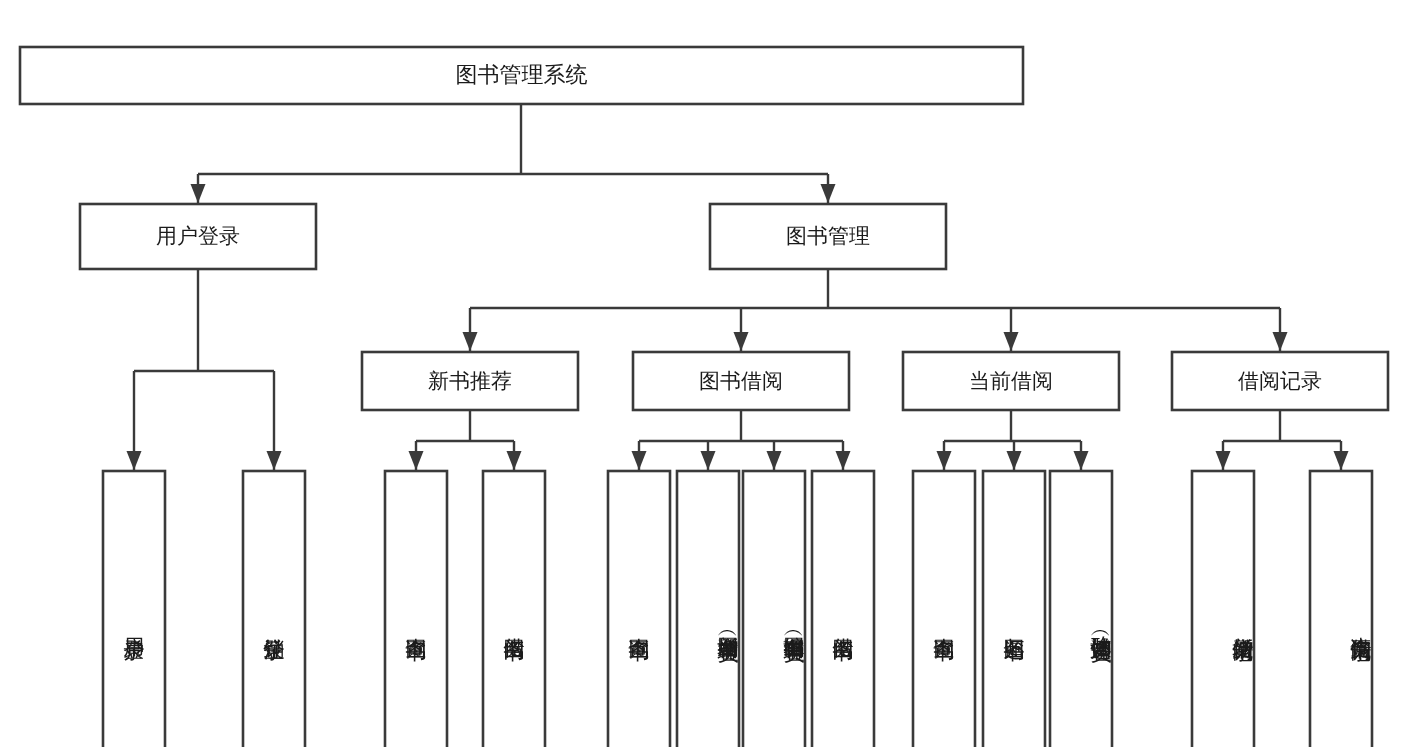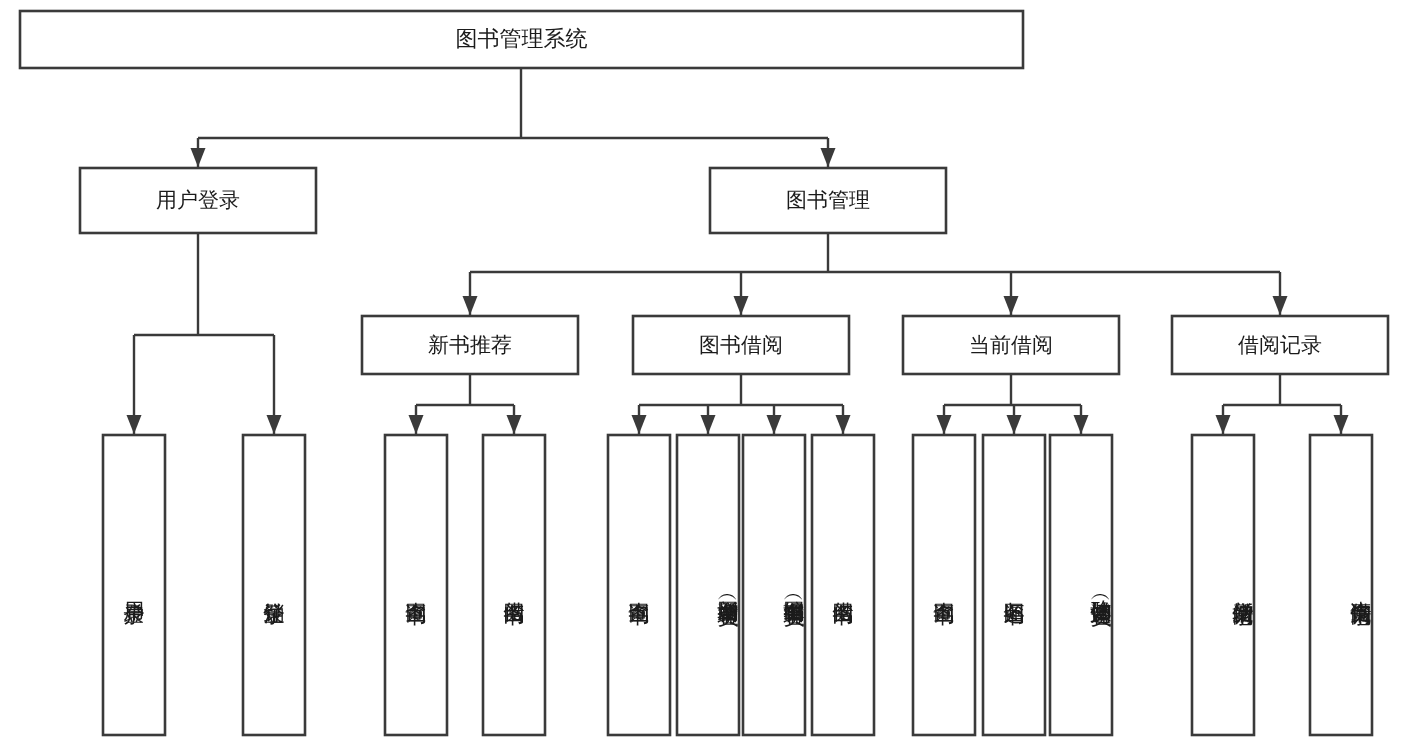--- a/index.html
+++ b/index.html
@@ -11,20 +11,21 @@
     width: 1405px;
     height: 747px;
     font-family: "Liberation Sans", "DejaVu Sans", sans-serif;
     overflow: hidden;
     position: relative;
   }
   #diagram-root {
     position: relative;
     width: 1405px;
     height: 598px;
+    margin-top: 36px;
   }
   svg.diagram-canvas {
     position: absolute;
     top: 0;
     left: 0;
     width: 1405px;
     height: 747px;
     display: block;
   }
   .node-box {

